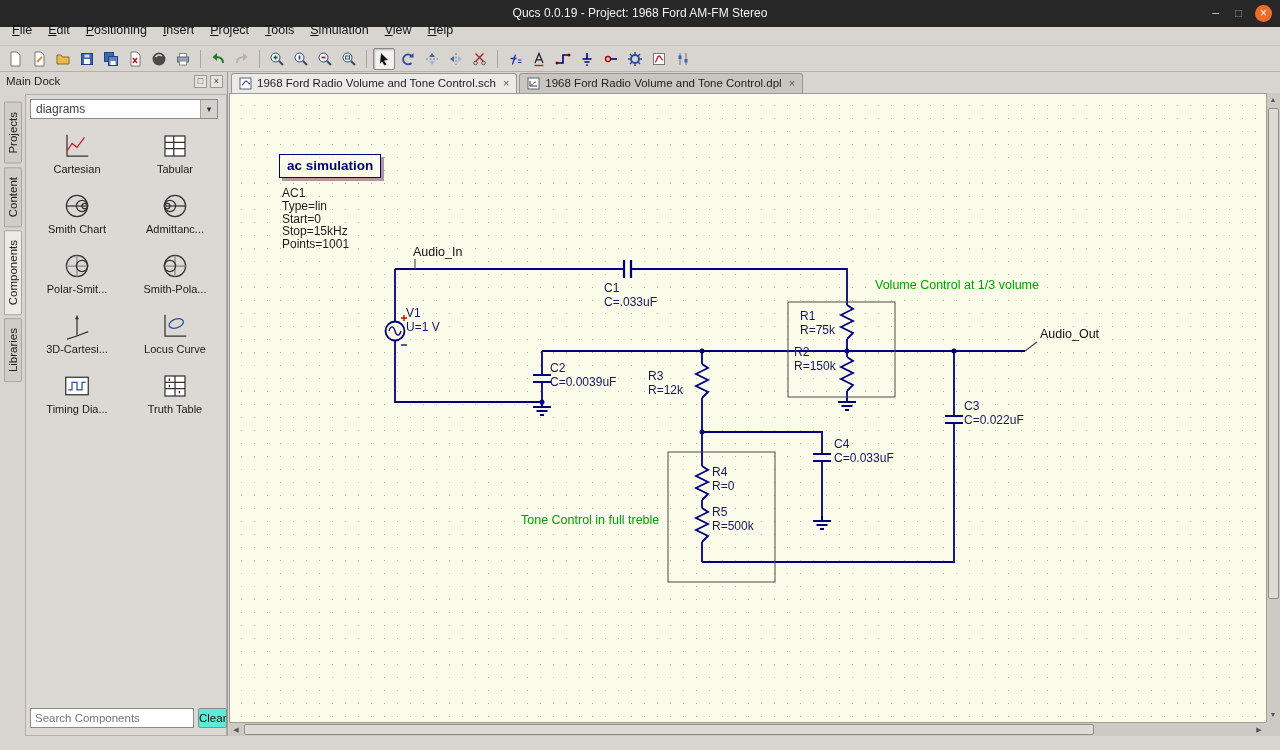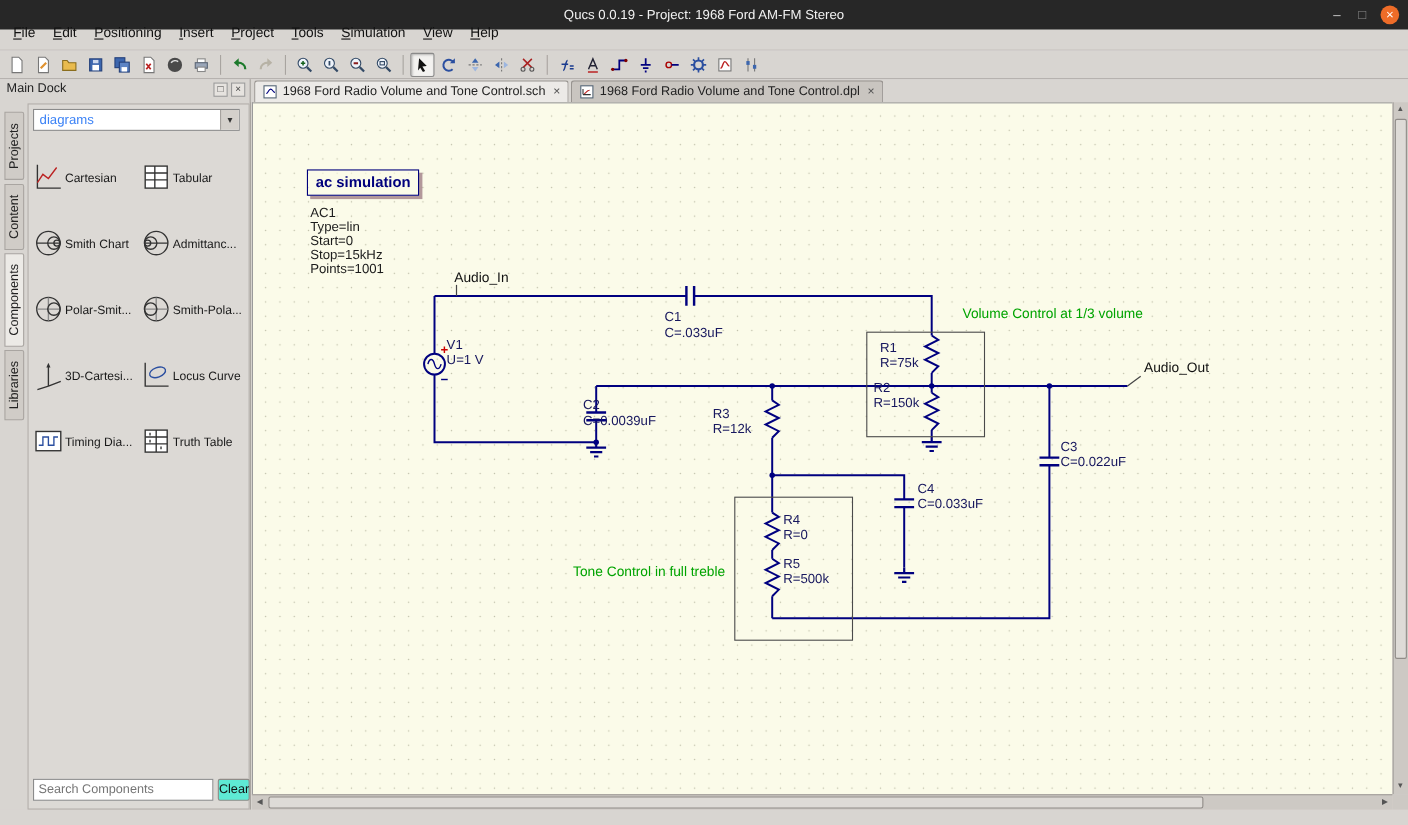--- a/index.html
+++ b/index.html
@@ -30,24 +30,24 @@
   .dock { position:absolute; left:0; top:72px; width:228px; bottom:14px; background:#d8d5d1; border-right:1px solid #9d9995; }
   .dock-header { height:20px; font-size:11.5px; color:#222; padding:3px 0 0 6px; position:relative; }
   .dock-hbtn { position:absolute; top:3px; width:13px; height:13px; border:1px solid #999; background:#e6e3df; font-size:9px; line-height:11px; text-align:center; color:#444; }
   .dock-float { right:20px; }
   .dock-closeb { right:4px; }
   .side-tabs { position:absolute; left:0; top:22px; bottom:0; width:25px; display:flex; flex-direction:column; padding-top:8px; gap:3px; align-items:center; }
   .side-tab { writing-mode:vertical-rl; transform:rotate(180deg); font-size:11.5px; color:#222; background:#d0ccc7; border:1px solid #a9a5a1; padding:9px 2px; border-radius:2px 0 0 2px; }
   .side-tab.sel { background:#eceae6; }
   .palette { position:absolute; left:25px; top:22px; right:0; bottom:0; background:#dcd9d5; border:1px solid #b2aeaa; }
   .combo { position:absolute; left:4px; right:8px; top:4px; height:20px; background:#fff; border:1px solid #8b8b8b; font-size:12px; display:flex; align-items:center; }
-  .combo-text { flex:1; padding-left:5px; color:#3b82f6; }
+  .combo-text { flex:1; padding-left:5px; color:#404040; }
   .combo-arrow { width:17px; height:18px; background:#d4d0cb; border-left:1px solid #a6a29e; text-align:center; font-size:9px; line-height:18px; color:#333; }
   .pal-grid { position:absolute; left:2px; right:2px; top:32px; bottom:34px; display:grid; grid-template-columns:1fr 1fr; grid-auto-rows:60px; justify-items:center; padding-top:4px; overflow:hidden; }
-  .pal-item { display:flex; flex-direction:row; align-items:center; width:96px; }
+  .pal-item { display:flex; flex-direction:column; align-items:center; width:96px; }
   .pal-label { font-size:11px; color:#1a1a1a; margin-top:2px; white-space:nowrap; }
   .search-row { position:absolute; left:4px; right:6px; bottom:7px; height:20px; display:flex; gap:4px; }
   .search-row input { flex:1; height:20px; border:1px solid #8b8b8b; font-size:11.5px; padding:0 4px; font-family:inherit; background:#fff; }
   .clear-btn { width:56px; height:20px; background:#5eead4; border:1px solid #8f8b87; font-size:11.5px; border-radius:2px; text-align:center; line-height:18px; color:#111; }
 
   
   .docbar { position:absolute; left:228px; top:72px; right:0; height:21px; background:#d8d5d1; display:flex; align-items:center; padding-left:3px; gap:2px; }
   .doc-tab { height:20px; display:flex; align-items:center; gap:5px; padding:0 7px; font-size:11.5px; color:#222; background:#c9c5c0; border:1px solid #989490; border-bottom:none; border-radius:3px 3px 0 0; white-space:nowrap; }
   .doc-tab.active { background:#eceae7; }
   .tab-close { font-size:11px; color:#555; padding-left:2px; }
@@ -475,21 +475,21 @@
     <div class="annot" style="left:291px;top:419px">Tone Control in full treble</div>
 
     <div class="clabel" style="left:176px;top:213px">
         <span>V1</span>
         <span>U=1 V</span>
       </div>
     <div class="clabel" style="left:374px;top:188px">
         <span>C1</span>
         <span>C=.033uF</span>
       </div>
-    <div class="clabel" style="left:300px;top:268px">
+    <div class="clabel" style="left:320px;top:268px">
         <span>C2</span>
         <span>C=0.0039uF</span>
       </div>
     <div class="clabel" style="left:418px;top:276px">
         <span>R3</span>
         <span>R=12k</span>
       </div>
     <div class="clabel" style="left:570px;top:216px">
         <span>R1</span>
         <span>R=75k</span>

